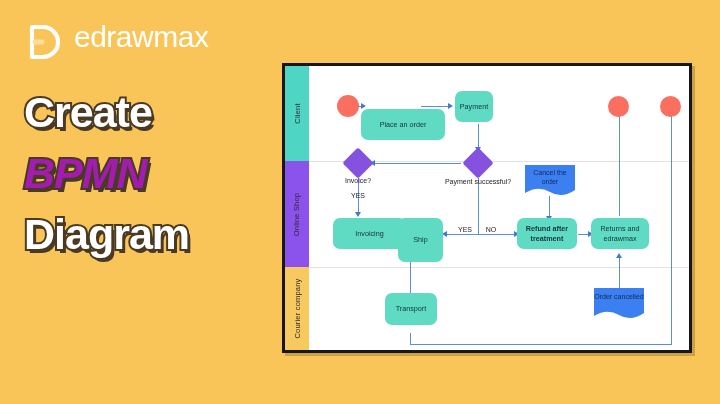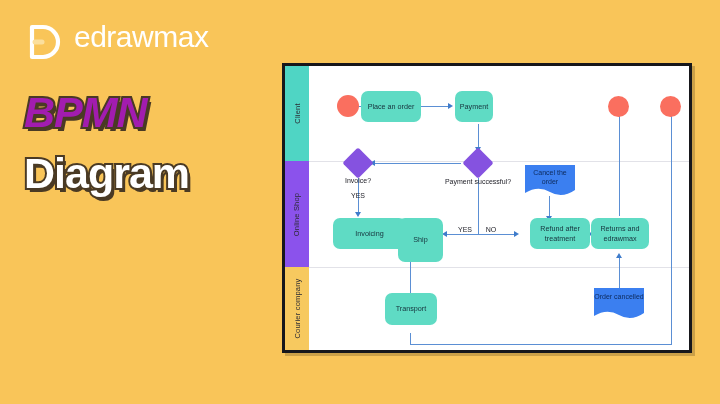--- a/index.html
+++ b/index.html
@@ -93,20 +93,21 @@
       <div class="logo-mark">
         <svg width="44" height="44" viewBox="0 0 44 44">
           <path d="M10 7 L21 7 A15 15 0 0 1 21 37 L10 37 Z" fill="none" stroke="#ffffff" stroke-width="4.2" stroke-linejoin="round"></path>
           <rect x="10.5" y="19.5" width="12" height="5" rx="2.5" fill="#fbdf9d"></rect>
         </svg>
       </div>
       <div class="logo-text">edrawmax</div>
     </div>
 
     <div class="title">
+      <div class="title-line">Create</div>
       <div class="title-line accent">BPMN</div>
       <div class="title-line">Diagram</div>
     </div>
   </div>
 
   <div class="canvas">
     <div class="canvas-inner">
 
       <div class="lane" style="top:0;height:95px;">
         <div class="lane-hdr" style="background:#4fd5c4;">
@@ -168,21 +169,21 @@
       <div class="conn v" style="left:334px;top:48px;height:102px;"></div>
       <div class="arrow u" style="left:331.3px;top:45px;"></div>
 
       <div class="conn v" style="left:125px;top:267px;height:12px;"></div>
       <div class="conn h" style="left:125px;top:278px;width:262px;"></div>
       <div class="conn v" style="left:386px;top:48px;height:231px;"></div>
       <div class="arrow u" style="left:383.3px;top:45px;"></div>
 
       <div class="event" style="left:52px;top:29px;width:22px;height:22px;"></div>
 
-      <div class="task" style="left:76px;top:25px;width:60px;height:31px;">
+      <div class="task" style="left:76px;top:43px;width:84px;height:31px;">
         <span>Place an order</span>
       </div>
 
       <div class="task" style="left:170px;top:25px;width:38px;height:31px;">
         <span>Payment</span>
       </div>
 
       <div class="event" style="left:323px;top:30px;width:21px;height:21px;"></div>
       <div class="event" style="left:375px;top:30px;width:21px;height:21px;"></div>
 
@@ -208,21 +209,21 @@
         <span>Ship</span>
       </div>
 
       <div class="doc" style="left:240px;top:99px;width:50px;height:34px;">
         <svg width="50" height="34" viewBox="0 0 50 34" preserveAspectRatio="none">
           <path d="M0 0 H50 V25 Q37 34 25 27 Q13 20 0 28 Z" fill="#3b7ff0"></path>
         </svg>
         <div style="position:absolute;left:0;top:3px;width:50px;text-align:center;font-size:7px;color:#0d2a5c;line-height:1.35;">Cancel the order</div>
       </div>
 
-      <div class="task" style="left:245px;top:152px;width:60px;height:31px;">
+      <div class="task" style="left:232px;top:152px;width:60px;height:31px;font-weight:bold;">
         <span>Refund after treatment</span>
       </div>
 
       <div class="task" style="left:306px;top:152px;width:58px;height:31px;">
         <span>Returns and edrawmax</span>
       </div>
 
       <div class="task" style="left:100px;top:227px;width:52px;height:32px;">
         <span>Transport</span>
       </div>

